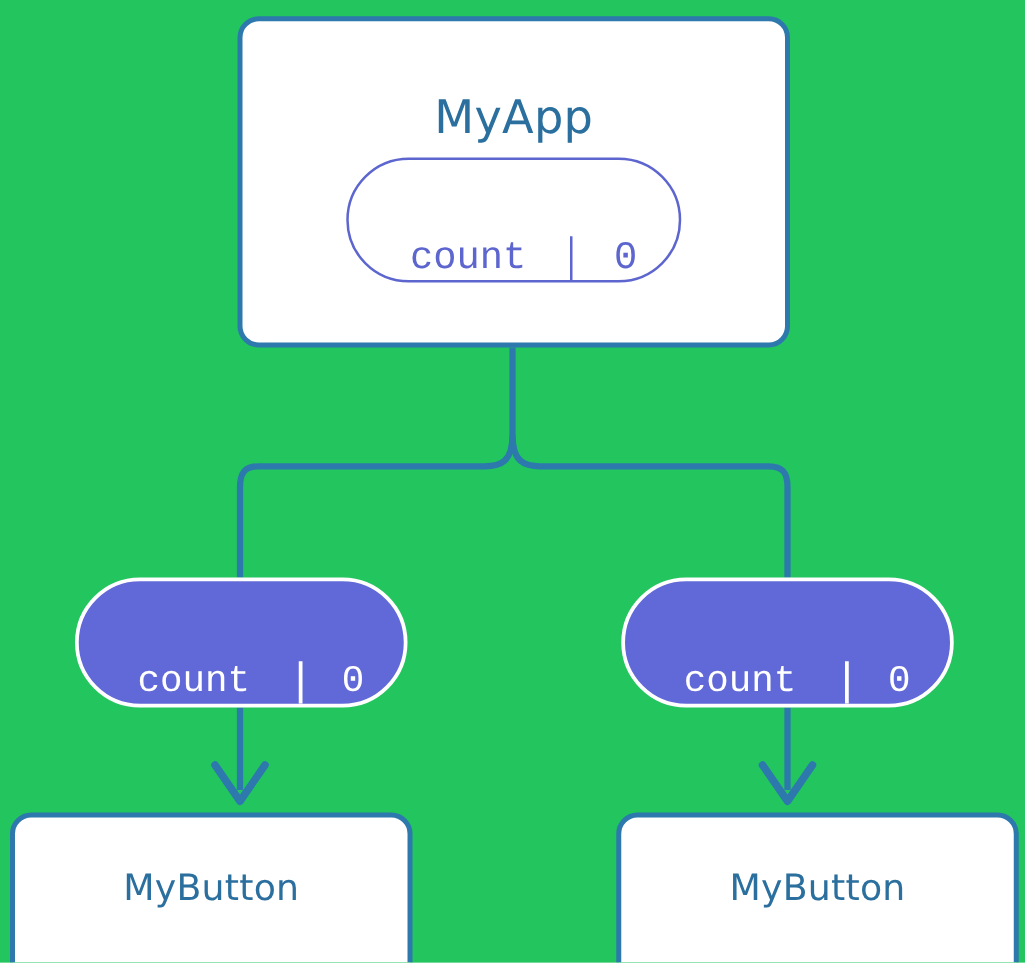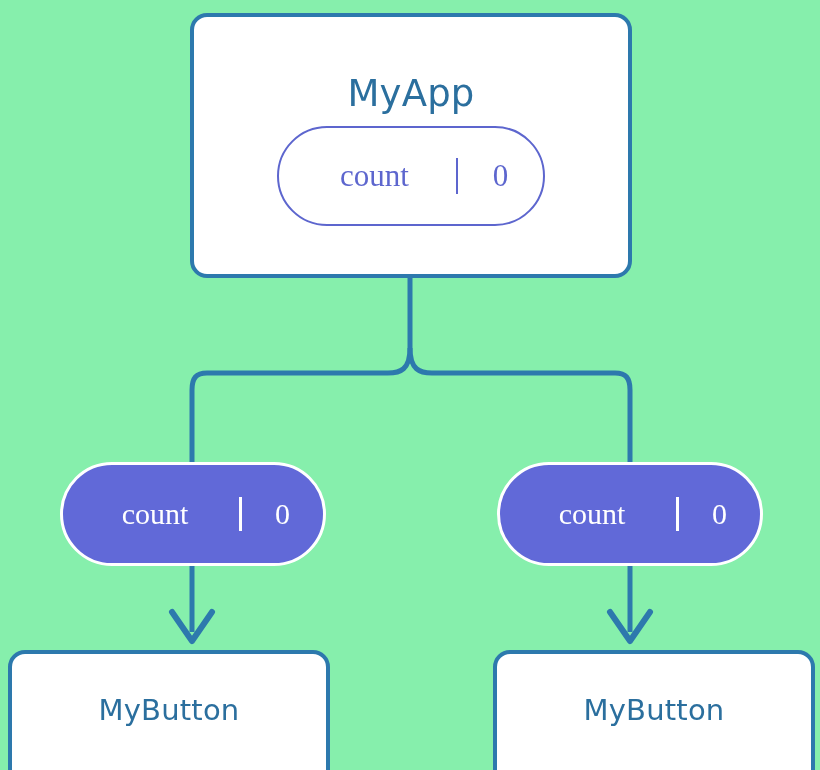--- a/index.html
+++ b/index.html
@@ -9,21 +9,21 @@
   body {
     width: 820px;
     height: 770px;
     overflow: hidden;
     font-family: "DejaVu Sans", sans-serif;
   }
   #stage {
     position: relative;
     width: 820px;
     height: 770px;
-    background: #86efac;
+    background: #22c55e;
     overflow: hidden;
   }
   #edges {
     position: absolute;
     left: 0;
     top: 0;
     width: 820px;
     height: 770px;
     pointer-events: none;
   }
@@ -69,24 +69,24 @@
   .btn-title {
     top: 39px;
     font-size: 29px;
   }
 
   
   .pill {
     position: absolute;
     box-sizing: border-box;
     display: flex;
-    align-items: center;
+    align-items: flex-end;
     border-radius: 999px;
     overflow: hidden;
-    font-family: Liberation Serif, serif;
+    font-family: Liberation Mono, monospace;
   }
   .pill .pill-key,
   .pill .pill-val {
     display: flex;
     align-items: center;
     justify-content: center;
     box-sizing: border-box;
     white-space: nowrap;
   }
 

